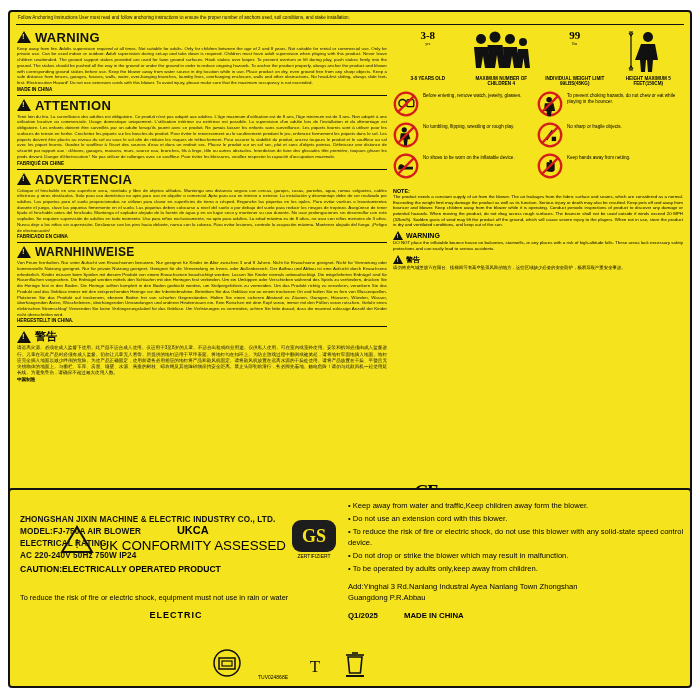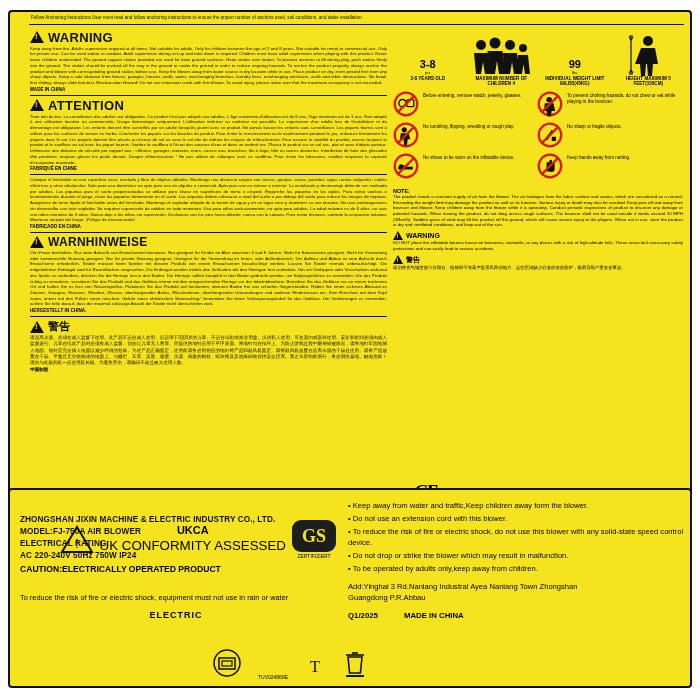--- a/index.html
+++ b/index.html
@@ -11,21 +11,20 @@
   }
   #page { position: relative; width: 700px; height: 700px; overflow: hidden; background:#fff; }
 
   
   .panel-top {
     position: absolute; left: 8px; top: 10px; width: 684px; height: 529px;
     background: #f5e31d;
     border: 2px solid #111;
     border-radius: 4px;
     overflow: hidden;
-    padding-left: 13px;
   }
   .anchor-strip {
     padding: 3px 8px 2px 8px;
     font-size: 4.6px; line-height: 1.25; color: #111;
   }
   .hr-thin { height: 1px; background: #111; margin: 1px 6px 0 6px; }
 
   .cols { display: flex; gap: 6px; padding: 3px 7px 4px 7px; }
   .col-left { width: 372px; }
   .col-right { width: 290px; }
@@ -54,21 +53,21 @@
   }
   .body-txt.cn { font-size: 4.6px; line-height: 1.35; }
   .made-in { font-size: 4.6px; font-weight: bold; margin-top: 1px; }
 
   .rule { height: 1px; background: #111; margin: 3px 0 2px 0; }
 
   
   .picto-row { display: flex; gap: 4px; margin-top: 2px; }
   .picto-cell { width: 70px; text-align: center; }
   .picto-box {
-    height: 46px; display:flex; align-items:flex-end; justify-content:center;
+    height: 46px; display:flex; align-items:flex-start; justify-content:center;font-family:Liberation Serif, serif;
   }
   .pc-title { font-size: 11px; font-weight: bold; line-height: 1; }
   .pc-sub { font-size: 4.2px; line-height: 1.15; margin-top: 1px; }
   .pc-cap { font-size: 4.6px; font-weight: bold; line-height: 1.1; }
 
   .rules-grid { display:flex; gap: 4px; margin-top: 5px; }
   .rule-col { width: 140px; }
   .rule-item { display:flex; gap:4px; align-items:flex-start; margin-bottom: 5px; }
   .rule-ico { width: 26px; height: 26px; flex: 0 0 26px; }
   .rule-txt { font-size: 4.6px; line-height: 1.25; padding-top: 2px; }
@@ -162,20 +161,24 @@
 
         <div class="wbanner">
           <div class="wtri"></div>
           <div class="wtitle">ATTENTION</div>
         </div>
         <div class="body-txt">Tenir loin du feu. La surveillance des adultes est obligatoire. Ce produit n'est pas adapté aux adultes. L'âge maximum d'utilisation est de 8 ans, l'âge minimum est de 3 ans. Non adapté à une utilisation locative ou commerciale. Usage domestique uniquement. L'utilisation  intérieur ou extérieur est possible. La supervision d'un adulte lors de l'installation et du démontage est obligatoire. Les enfants doivent être surveillés par un adulte lorsqu'ils jouent avec ce produit. Ne jamais laisser les enfants sans surveillance. Les piquets fournis sont à utiliser pour les surfaces de terrain en herbe. Crochetez les piquets sur les boucles du produit. Pour éviter le renversement ou le soulèvement pendant le jeu, enfoncez fermement les piquets dans le sol. Les piquets doivent être placés au niveau du sol ou sous le sol afin de réduire les risques de trébuchement. Pour assurer la stabilité du produit, ancrez toujours le produit et le souffleur au sol avec les piquet fournis. Gardez le souffleur à l'écart des sources d'eau et dans un endroit sec. Placez le produit sur un sol sec, plat et sans d'objets pointus. Définissez une distance de sécurité par rapport aux : clôtures, garages, maisons, murs, source eau, branches, fils à linge, tôle ou autres obstacles. Interdiction de faire des glissades tête première, toujours glisser les pieds devant. Danger d'électrocution ! Ne pas utiliser de rallonges avec ce souffleur. Pour éviter les blessures, veuillez respecter la capacité d'occupation maximale.</div>
         <div class="made-in">FABRIQUÉ EN CHINE</div>
 
         <div class="rule"></div>
 
+        <div class="wbanner">
+          <div class="wtri"></div>
+          <div class="wtitle">ADVERTENCIA</div>
+        </div>
         <div class="body-txt">Coloque el hinchable en una superficie seca, nivelada y libre de objetos afilados. Mantenga una distancia segura con cercas, garajes, casas, paredes, agua, ramas colgantes, cables eléctricos y otros obstáculos. Solo para uso doméstico no apto para uso en alquiler o comercial. Apto para uso en interior o exterior. La instalación y desmontaje debe de ser realizado por adultos. Las piquetas para el suelo proporcionadas se utilizan para clavar en superficies de tierra o césped. Enganche las piquetas en los ojales. Para evitar vuelcos o levantamientos durante el juego, clave las piquetas firmemente en el suelo. Las piquetas deben colocarse a nivel del suelo o por debajo del suelo para reducir los riesgos de tropiezo. Asegúrese de tener fijado el hinchable antes del hinchado. Mantenga el soplador alejado de la fuente de agua y en un lugar seco y mantener su uso durante. No usar prolongaciones sin desenrollar con este soplador. Se requiere supervisión de adultos en todo momento. Uso para niños exclusivamente, no apto para  adultos. La edad máxima es de 8 años, no usar con niños menores de 3 años. Nunca deje a los niños sin supervisión. Deslizarse con los pies hacia delante, nunca con la cabeza. Para evitar lesiones, controle la ocupación máxima. Mantener alejado del fuego. ¡Peligro de electrocución!</div>
         <div class="made-in">FABRICADO EN CHINA</div>
 
         <div class="rule"></div>
 
         <div class="wbanner">
           <div class="wtri"></div>
           <div class="wtitle sm">WARNHINWEISE</div>
         </div>
         <div class="body-txt">Von Feuer fernhalten. Nur unter Aufsicht von Erwachsenen benutzen.  Nur geeignet für Kinder im Alter zwischen 3 und 8 Jahren. Nicht für Erwachsene geeignet. Nicht für Vermietung oder kommerzielle Nutzung geeignet. Nur für private Nutzung geeignet. Geeignet für die Verwendung im Innen- oder Außenbereich. Der Aufbau und Abbau ist eine Aufsicht durch Erwachsene erforderlich. Kinder müssen beim Spielen mit diesem Produkt von einem Erwachsenen beaufsichtigt werden. Lassen Sie Kinder niemals unbeaufsichtigt. Die mitgelieferten Erdnägel sind für Rasenflächen vorgesehen. Die Erdnägel werden mittels den Schlaufen mit den Heringen fest verbinden. Um ein Umkippen oder Verschieben während des Spiels zu verhindern, drücken Sie die Heringe fest in den Boden. Die Heringe sollten komplett in den Boden gedrückt werden, um Stolpergefahren zu vermeiden. Um das Produkt richtig zu verankern, verankern Sie das Produkt und das Gebläse immer mit den entsprechenden Heringe vor der Inbetriebnahme. Betreiben Sie das Gebläse nur an einem trockenen Ort und halten Sie es fern von Wasserquellen. Platzieren Sie das Produkt auf trockenem, ebenem Boden frei von scharfen Gegenständen. Halten Sie einen sicheren Abstand zu Zäunen, Garagen, Häusern, Wänden, Wasser, überhängenden Ästen, Wäscheleinen, überhängenden Umrandungen und anderen Hindernissen ein. Kein Rutschen mit dem Kopf voran, immer mit den Füßen voran rutschen. Gefahr eines elektrischen Stromschlag! Verwenden Sie keine Verlängerungskabel für das Gebläse. Um Verletzungen zu vermeiden, achten Sie bitte darauf, dass die maximal zulässige Anzahl der Kinder nicht überschritten wird.</div>

